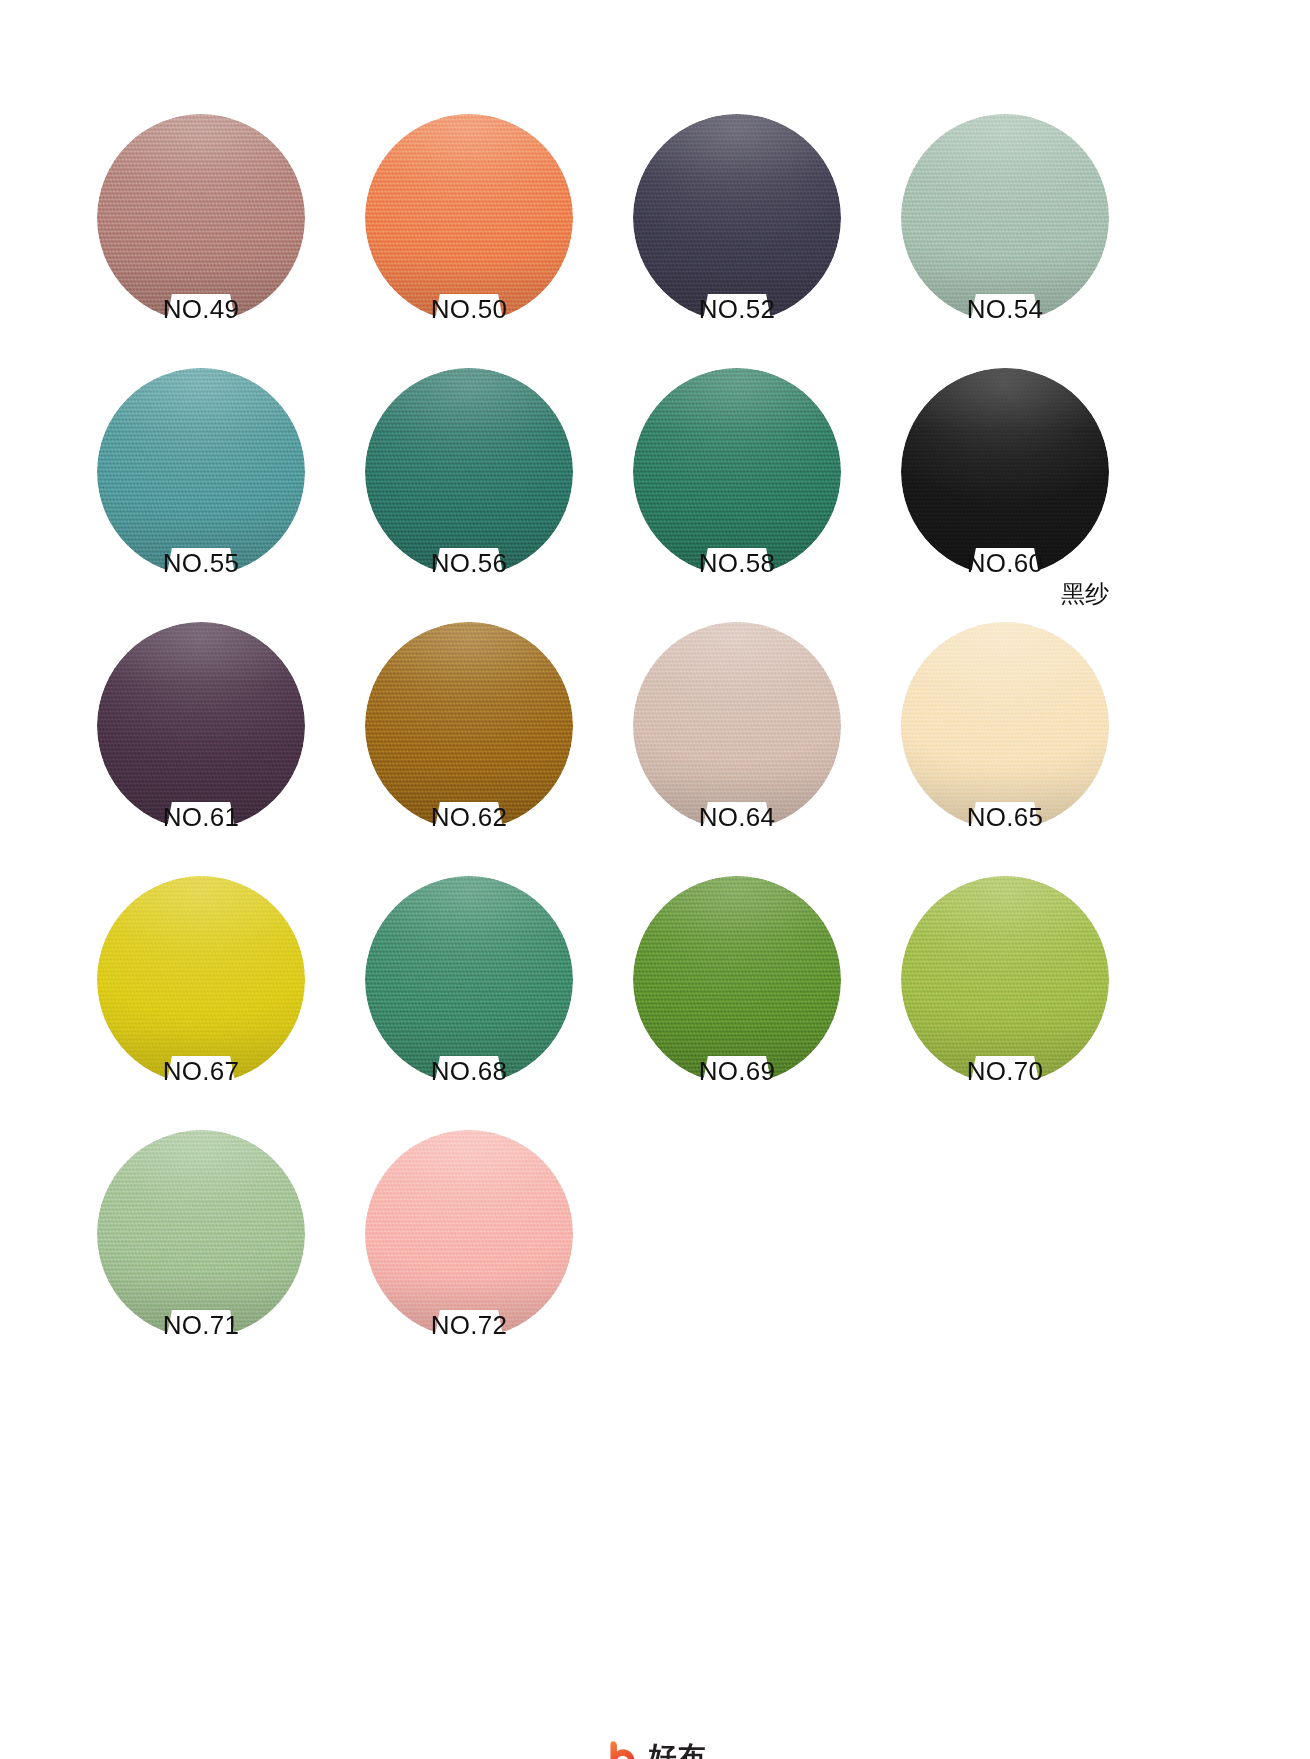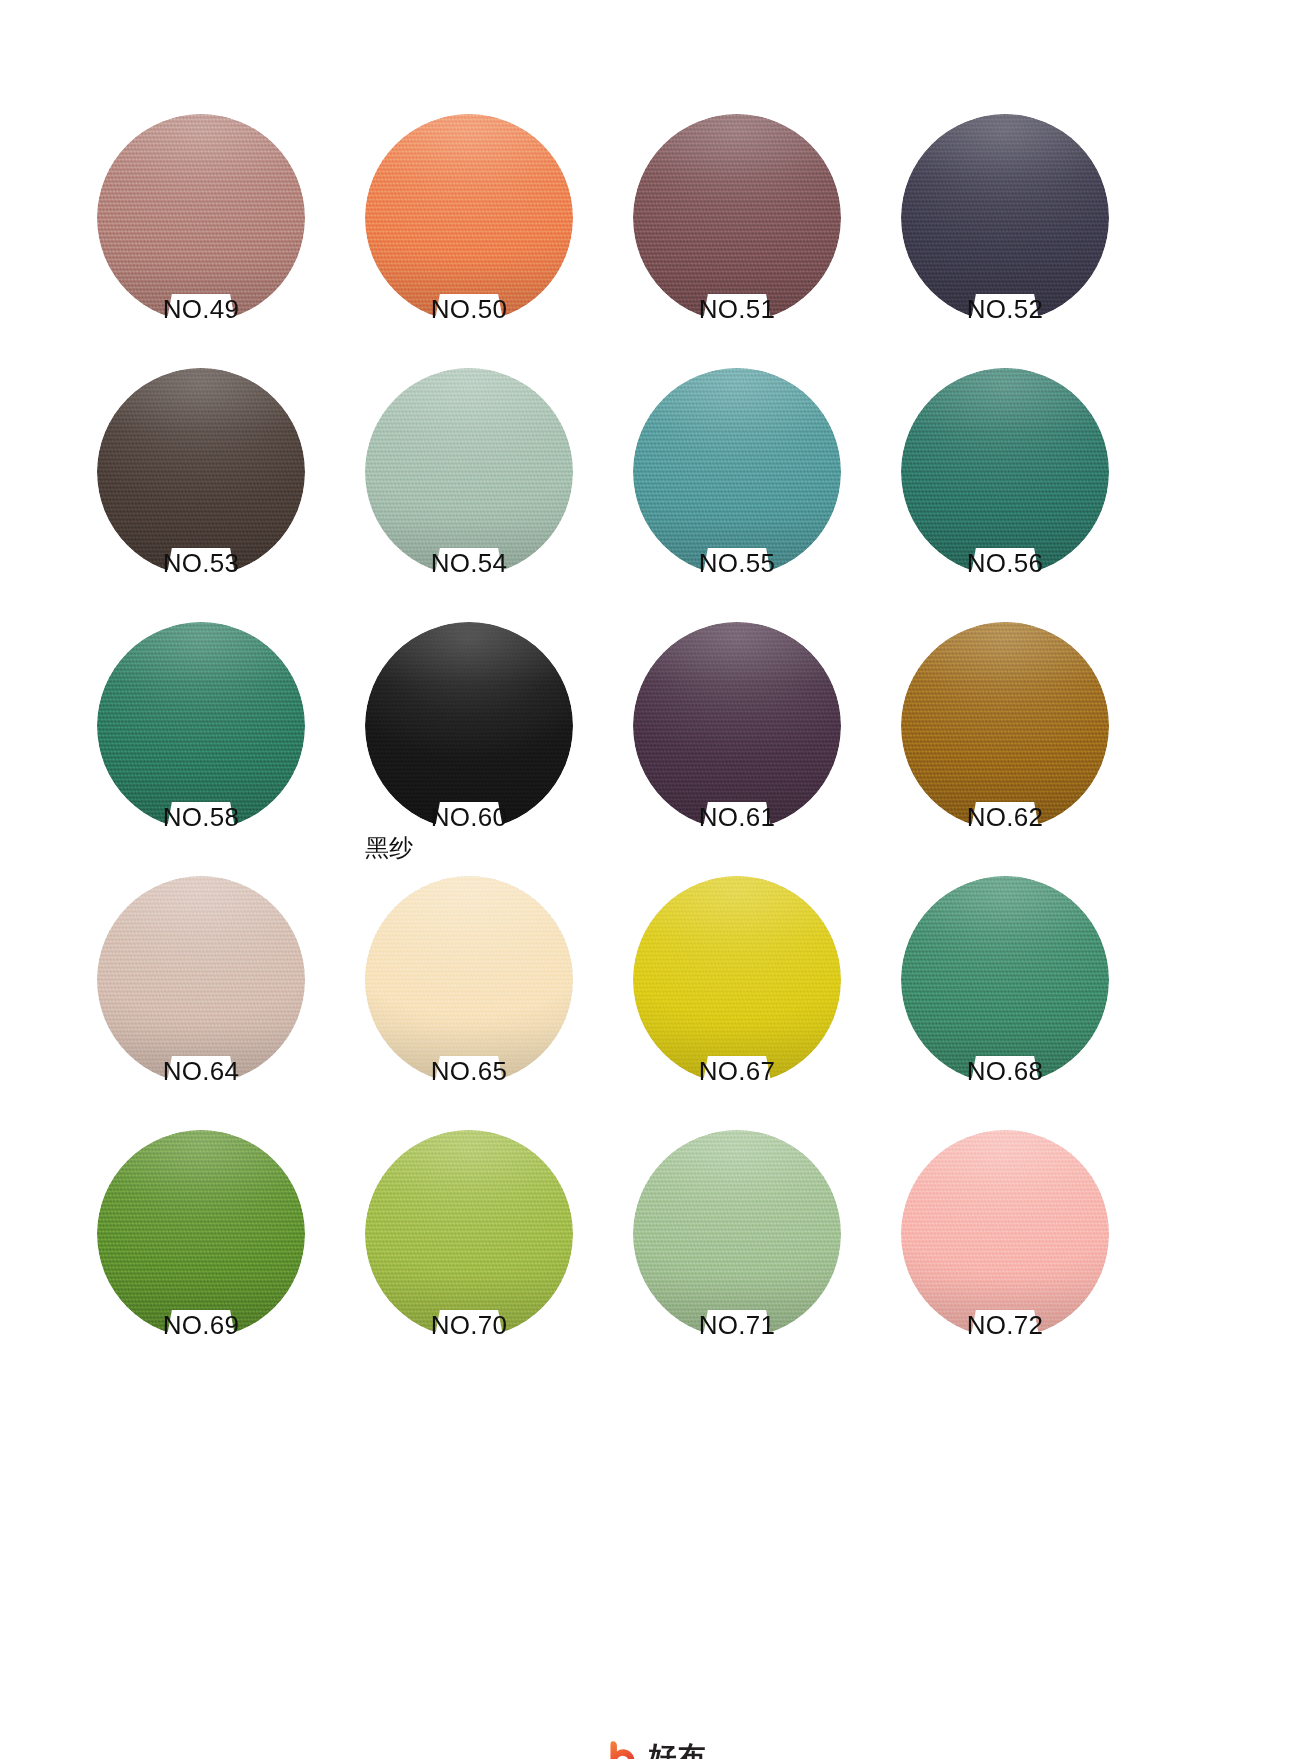--- a/index.html
+++ b/index.html
@@ -126,21 +126,21 @@
     letter-spacing: .3px;
     color: #111111;
     font-family: "Liberation Sans", "DejaVu Sans", sans-serif;
     white-space: nowrap;
   }
   .swatch-sub {
     position: absolute;
     left: 0;
     width: 208px;
     top: 212px;
-    text-align: left;
+    text-align: right;
     font-size: 24px;
     line-height: 28px;
     color: #111111;
     font-family: Liberation Serif, serif;
     white-space: nowrap;
   }
 
   
   #brand {
     position: absolute;
@@ -183,41 +183,25 @@
       <div class="swatch">
         <div class="disc">
           <div class="base" style="background: rgb(238, 129, 80);"></div>
           <div class="weave"></div>
           <div class="shade"></div>
         </div>
         <div class="swatch-label">NO.50</div>
       </div>
       <div class="swatch">
         <div class="disc">
-          <div class="base" style="background: rgb(125, 84, 87);"></div>
-          <div class="weave"></div>
-          <div class="shade"></div>
-        </div>
-        <div class="swatch-label">NO.51</div>
-      </div>
-      <div class="swatch">
-        <div class="disc">
           <div class="base" style="background: rgb(63, 61, 79);"></div>
           <div class="weave"></div>
           <div class="shade"></div>
         </div>
         <div class="swatch-label">NO.52</div>
-      </div>
-      <div class="swatch">
-        <div class="disc">
-          <div class="base" style="background: rgb(76, 63, 57);"></div>
-          <div class="weave"></div>
-          <div class="shade"></div>
-        </div>
-        <div class="swatch-label">NO.53</div>
       </div>
       <div class="swatch">
         <div class="disc">
           <div class="base" style="background: rgb(166, 192, 176);"></div>
           <div class="weave"></div>
           <div class="shade"></div>
         </div>
         <div class="swatch-label">NO.54</div>
       </div>
       <div class="swatch">

